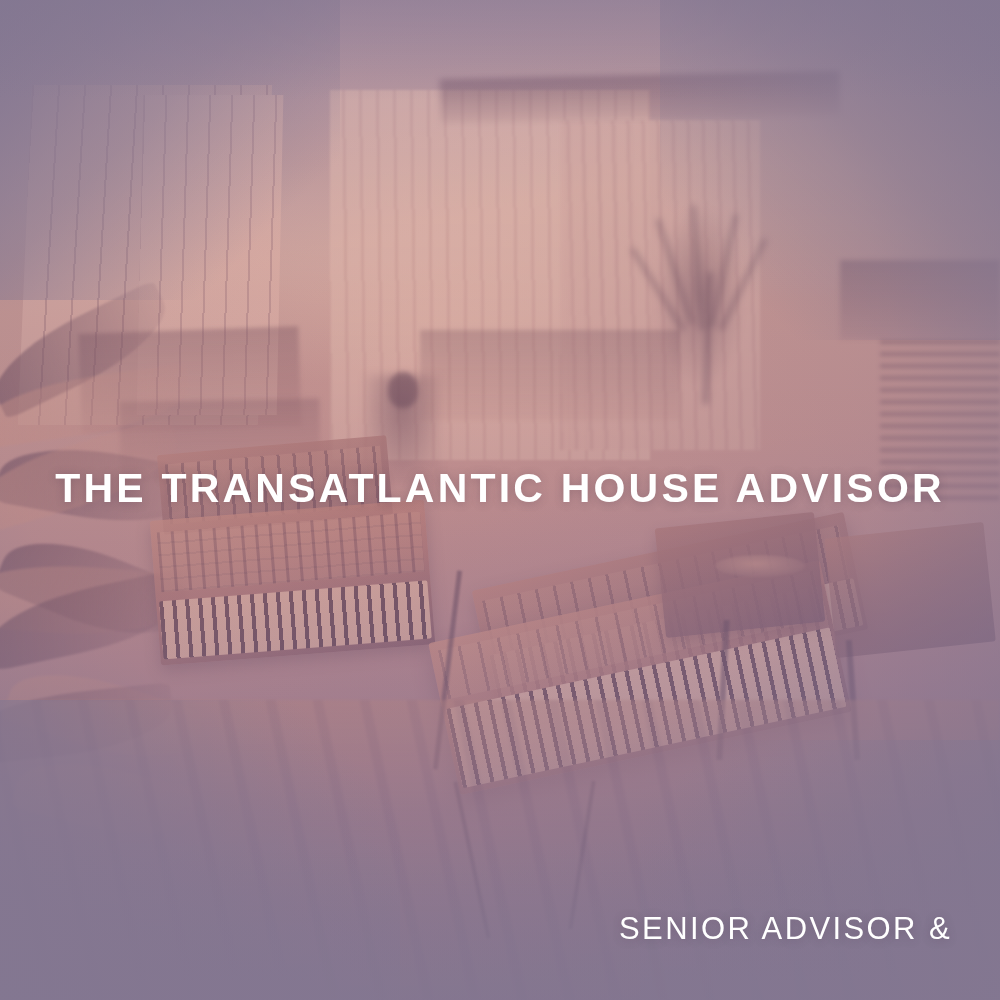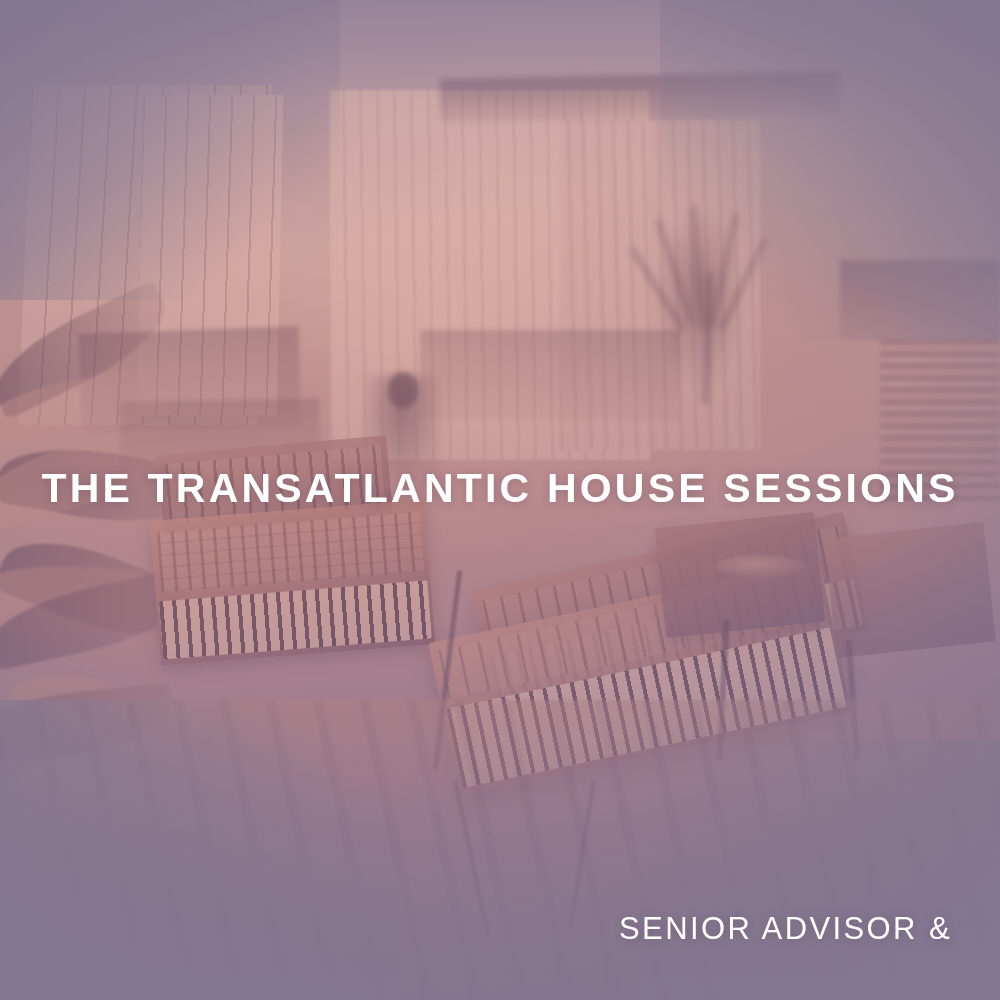--- a/index.html
+++ b/index.html
@@ -459,19 +459,19 @@
 
   <div class="grade-duotone"></div>
   <div class="grade-vignette"></div>
   <div class="grade-corner-tl"></div>
   <div class="grade-corner-tr"></div>
   <div class="grade-corner-bl"></div>
   <div class="grade-corner-br"></div>
   <div class="grade-top"></div>
   <div class="grade-bottom"></div>
 
-  <div class="title">THE TRANSATLANTIC HOUSE SESSIONS</div>
+  <div class="title">THE TRANSATLANTIC HOUSE ADVISOR</div>
 
   <div class="credits">
     <span class="line">SENIOR ADVISOR &amp;</span>
   </div>
 
 </div>
 
 </body></html>

